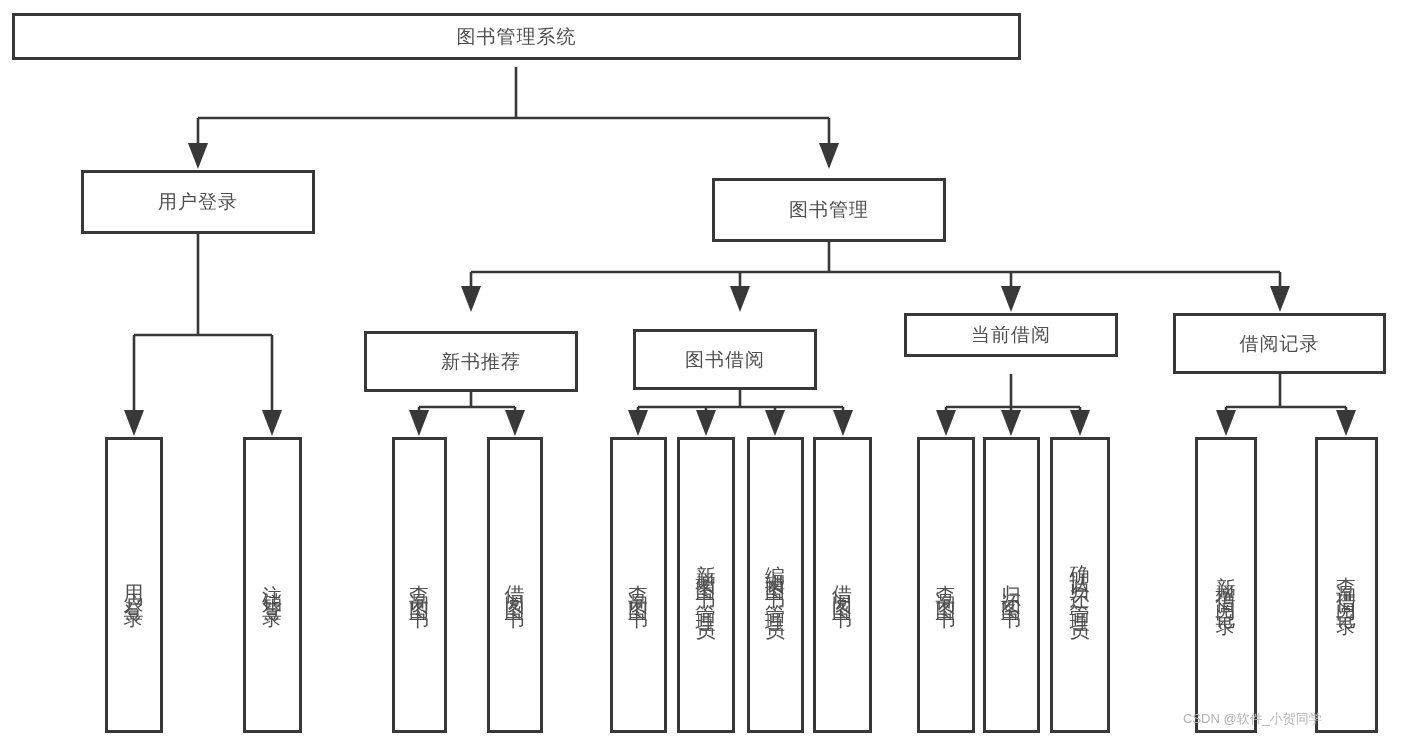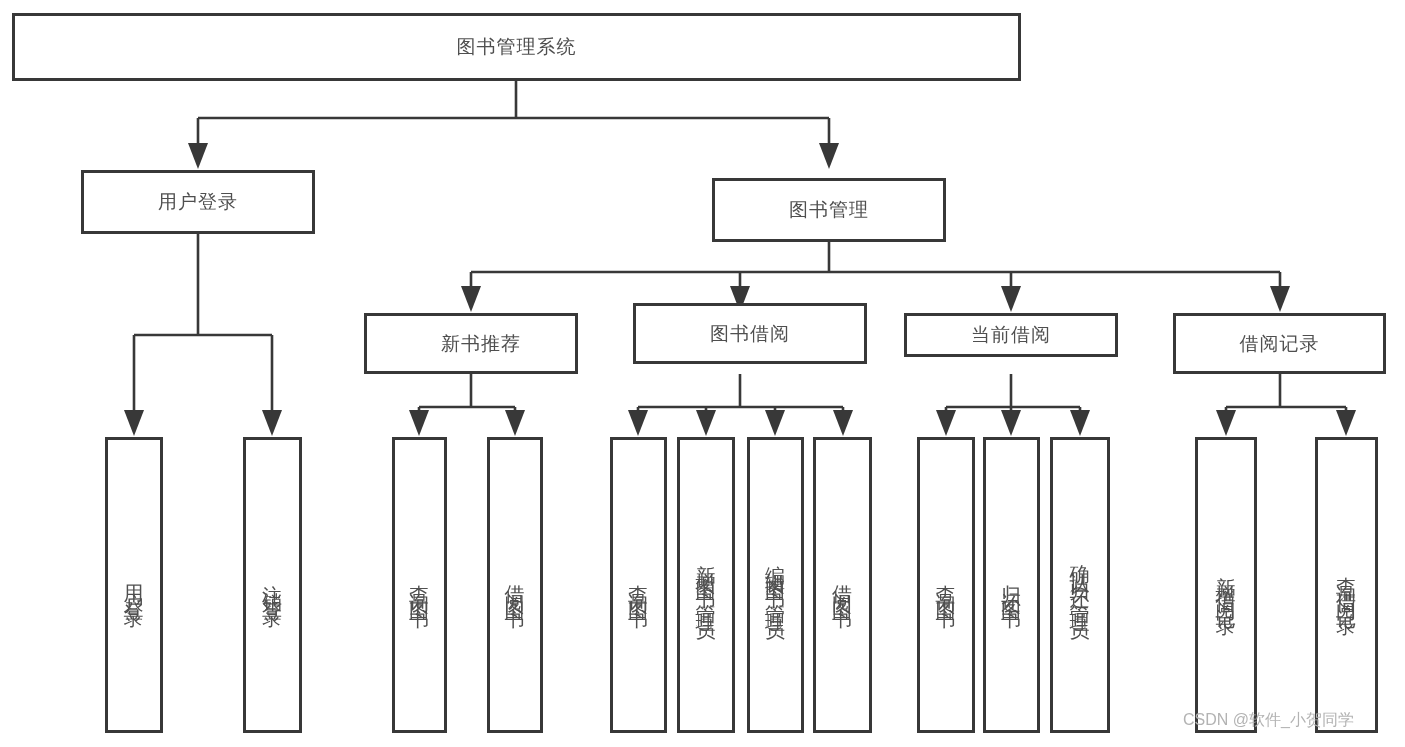--- a/index.html
+++ b/index.html
@@ -32,21 +32,21 @@
     text-orientation: mixed;
     font-size: 20px;
     letter-spacing: 8px;
     line-height: 1.1;
     white-space: nowrap;
   }
   .watermark {
     position: absolute;
     left: 1183px;
     top: 710px;
-    font-size: 16px;
+    font-size: 13px;
     color: var(--watermark, #b5b5b5);
     white-space: nowrap;
   }
 </style>
 </head>
 <body>
 
 <div class="canvas">
 
   <svg class="connectors" width="1405" height="747" viewBox="0 0 1405 747">
@@ -75,27 +75,27 @@
       <polygon points="765,410 785,410 775,436"></polygon>
       <polygon points="833,410 853,410 843,436"></polygon>
       <polygon points="936,410 956,410 946,436"></polygon>
       <polygon points="1001,410 1021,410 1011,436"></polygon>
       <polygon points="1070,410 1090,410 1080,436"></polygon>
       <polygon points="1216,410 1236,410 1226,436"></polygon>
       <polygon points="1336,410 1356,410 1346,436"></polygon>
     </g>
   </svg>
 
-  <div class="box h" style="left:12px; top:13px; width:1009px; height:68px;">图书管理系统</div>
+  <div class="box h" style="left:12px; top:13px; width:1009px; height:47px;">图书管理系统</div>
 
   <div class="box h" style="left:81px; top:170px; width:234px; height:64px;">用户登录</div>
   <div class="box h" style="left:712px; top:170px; width:234px; height:64px;margin-top:8px;">图书管理</div>
 
-  <div class="box h" style="left:364px; top:313px; width:214px; height:61px;padding-left:20px;">新书推荐</div>
-  <div class="box h" style="left:633px; top:303px; width:234px; height:61px;">图书借阅</div>
+  <div class="box h" style="left:364px; top:331px; width:214px; height:61px;padding-left:20px;">新书推荐</div>
+  <div class="box h" style="left:633px; top:329px; width:184px; height:61px;">图书借阅</div>
   <div class="box h" style="left:904px; top:313px; width:214px; height:44px;">当前借阅</div>
   <div class="box h" style="left:1173px; top:313px; width:213px; height:61px;">借阅记录</div>
 
   <div class="box v" style="left:105px; top:437px; width:58px; height:296px;">
     <span>用户登录</span>
   </div>
   <div class="box v" style="left:243px; top:437px; width:59px; height:296px;">
     <span>注销登录</span>
   </div>
 

